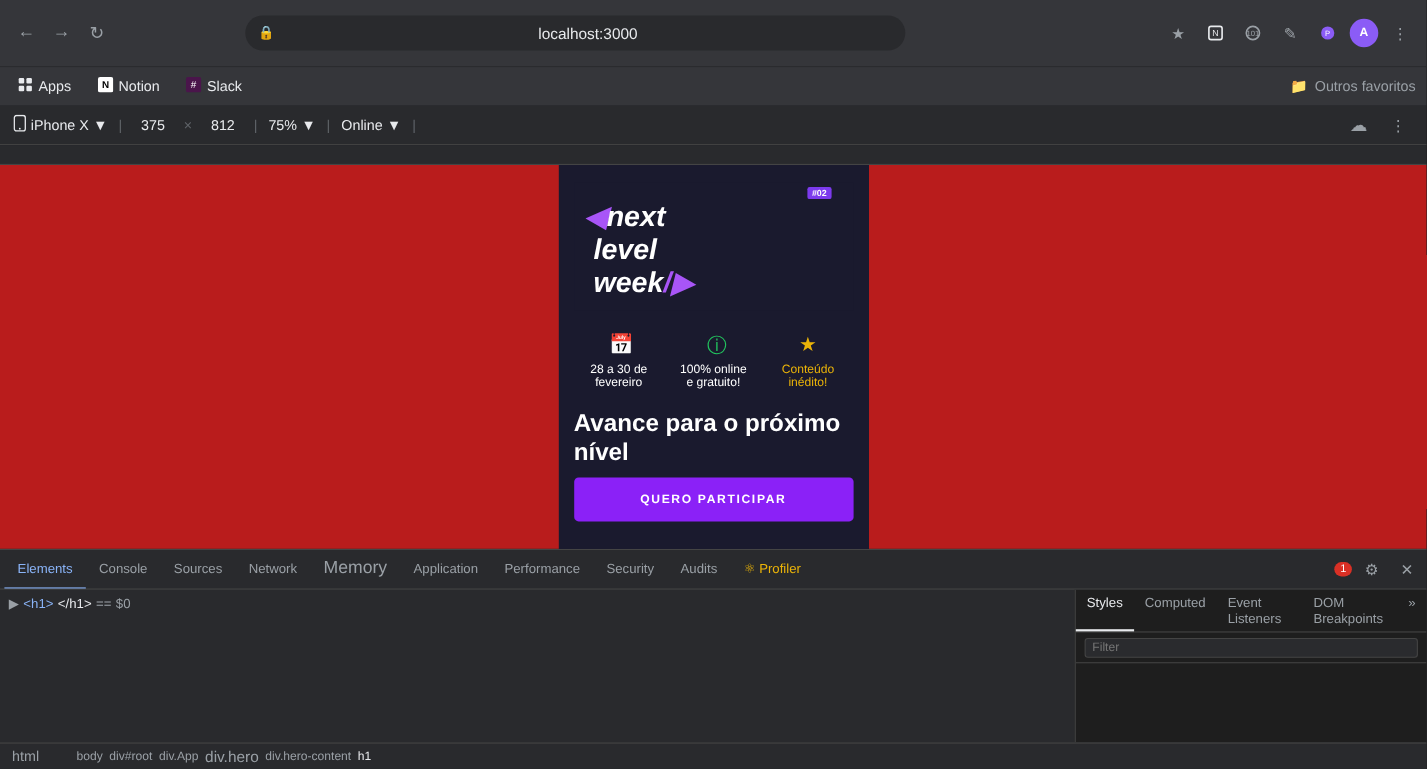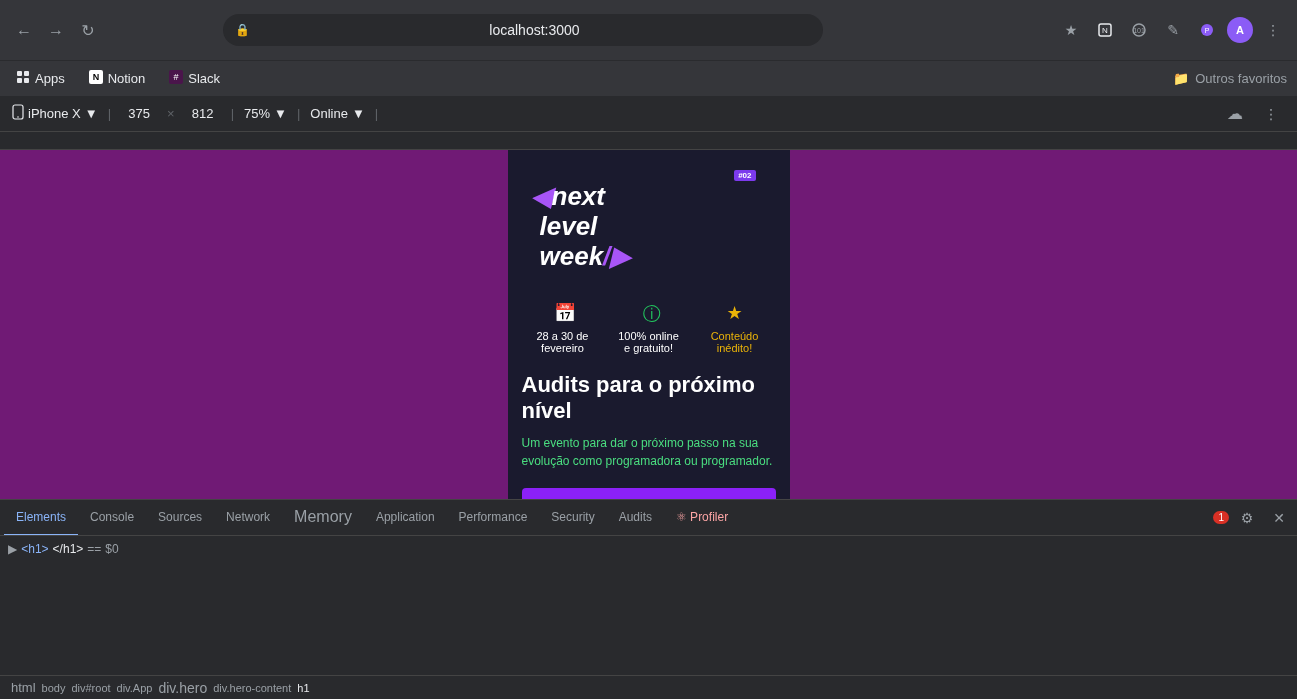--- a/index.html
+++ b/index.html
@@ -152,21 +152,21 @@
   </button>
   <span class="device-divider">|</span>
   <div class="device-bar-actions">
     <button class="browser-action-btn" style="color:#9aa0a6;font-size:16px;">☁</button>
     <button class="browser-action-btn" style="color:#9aa0a6;">⋮</button>
   </div>
 </div>
 
 <div class="ruler" style="background:#292a2d; height:18px; border-bottom:1px solid #444;"></div>
 
-<div style="display:flex; justify-content:center; background:#701a75; height:calc(699px - 60px - 36px - 18px - 36px - 200px); overflow:hidden; align-items:flex-start;">
+<div style="display:flex; justify-content:center; background:#b91c1c; height:calc(699px - 60px - 36px - 18px - 36px - 200px); overflow:hidden; align-items:flex-start;">
   <div class="phone-container" style="background:#1a1a2e; width:282px; padding:16px 14px 14px 14px; display:flex; flex-direction:column; align-items:flex-start;">
 
     <div class="logo-box" style="position:relative; width:100%; margin-bottom:20px;">
       <span class="logo-num">#02</span>
       <div style="color:white; font-size:26px; font-weight:900; font-style:italic; line-height:1.15; padding-top:4px;">
         <span style="color:#a855f7;">◀</span><span>next</span><br>
         <span style="padding-left:8px;">level</span><br>
         <span style="padding-left:8px;">week</span><span style="color:#a855f7;">/</span><span style="color:#a855f7;">▶</span>
       </div>
     </div>
@@ -176,66 +176,77 @@
       <span style="font-size:18px; color:#22c55e;">ⓘ</span>
       <span style="font-size:18px; color:#eab308;">★</span>
     </div>
 
     <div style="display:flex; justify-content:space-around; width:100%; margin-bottom:18px; gap:4px;">
       <div style="font-size:11px; color:white; flex:1; text-align:center;">28 a 30 de<br>fevereiro</div>
       <div style="font-size:11px; color:white; flex:1; text-align:center;">100% online<br>e gratuito!</div>
       <div style="font-size:11px; color:#eab308; flex:1; text-align:center;">Conteúdo<br>inédito!</div>
     </div>
 
-    <div style="color:white; font-size:22px; font-weight:900; line-height:1.2; margin-bottom:10px; width:100%;">Audits para o próximo nível</div>
-
-    <div style="color:#4ade80; font-size:12px; line-height:1.5; margin-bottom:18px; width:100%;">Um evento para dar o próximo passo na sua evolução como programadora ou programador.</div>
+    <div style="color:white; font-size:22px; font-weight:900; line-height:1.2; margin-bottom:10px; width:100%;">Avance para o próximo nível</div>
+
 
     <button class="cta-button" style="background:#8b21f7; color:white; border:none; width:100%; padding:14px; font-size:11px; font-weight:700; letter-spacing:1.5px; cursor:pointer; border-radius:4px;">QUERO PARTICIPAR</button>
   </div>
 </div>
 
 <div class="devtools-panel" style="background:#292a2d; height:200px; border-top:1px solid #444; display:flex; flex-direction:column;">
 
   <div class="devtools-tabs" style="display:flex; align-items:center; height:36px; border-bottom:1px solid #444; padding:0 4px; background:#292a2d; overflow:hidden;">
     <div class="devtools-tab active" style="color:#8ab4f8; border-bottom:2px solid #8ab4f8; padding:0 12px; height:36px; display:flex; align-items:center; font-size:12px; cursor:pointer;">Elements</div>
     <div class="devtools-tab" style="color:#9aa0a6; padding:0 12px; height:36px; display:flex; align-items:center; font-size:12px; cursor:pointer;">Console</div>
     <div class="devtools-tab" style="color:#9aa0a6; padding:0 12px; height:36px; display:flex; align-items:center; font-size:12px; cursor:pointer;">Sources</div>
     <div class="devtools-tab" style="color:#9aa0a6; padding:0 12px; height:40px; display:flex; align-items:center; font-size:12px; cursor:pointer;">Network</div>
     <div class="devtools-tab" style="color:#9aa0a6; padding:0 12px; height:36px; display:flex; align-items:center; font-size:16px; cursor:pointer;">Memory</div>
     <div class="devtools-tab" style="color:#9aa0a6; padding:0 12px; height:40px; display:flex; align-items:center; font-size:12px; cursor:pointer;text-align:right;">Application</div>
     <div class="devtools-tab" style="color:#9aa0a6; padding:0 12px; height:36px; display:flex; align-items:center; font-size:12px; cursor:pointer;">Performance</div>
     <div class="devtools-tab" style="color:#9aa0a6; padding:0 12px; height:36px; display:flex; align-items:center; font-size:12px; cursor:pointer;">Security</div>
     <div class="devtools-tab" style="color:#9aa0a6; padding:0 12px; height:36px; display:flex; align-items:center; font-size:12px; cursor:pointer;">Audits</div>
-    <div class="devtools-tab" style="color:#fca5a5; padding:0 12px; height:36px; display:flex; align-items:center; font-size:12px; cursor:pointer;">⚛ Profiler</div>
+    <div class="devtools-tab" style="color:#eab308; padding:0 12px; height:36px; display:flex; align-items:center; font-size:12px; cursor:pointer;">⚛ Profiler</div>
     <div style="margin-left:auto; display:flex; align-items:center; gap:4px;">
       <span class="badge-red" style="background:#d93025; color:white; font-size:10px; padding:1px 5px; border-radius:8px;">1</span>
       <button class="browser-action-btn" style="color:#9aa0a6; font-size:14px;">⚙</button>
       <button class="browser-action-btn" style="color:#9aa0a6; font-size:14px;">✕</button>
     </div>
   </div>
 
   <div style="display:flex; flex:1; overflow:hidden;">
 
     <div style="flex:1; padding:4px 8px; color:#9aa0a6; font-size:12px; overflow:auto;">
       <span style="display:flex; align-items:center; gap:4px; padding:2px 0;">
         <span style="color:#9aa0a6;">▶</span>
         <span style="color:#8ab4f8;">&lt;h1&gt;</span>
         <span style="color:#e8eaed;">&lt;/h1&gt;</span>
         <span style="color:#9aa0a6;">==</span>
         <span style="color:#9aa0a6;">$0</span>
       </span>
     </div>
 
+    <div style="width:320px; background:#1e1e1e; border-left:1px solid #444; display:flex; flex-direction:column;">
+      <div style="display:flex; border-bottom:1px solid #444;">
+        <div style="font-size:12px; padding:5px 10px; color:#e8eaed; cursor:pointer; border-bottom:2px solid #e8eaed;">Styles</div>
+        <div style="font-size:12px; padding:5px 10px; color:#9aa0a6; cursor:pointer;">Computed</div>
+        <div style="font-size:12px; padding:5px 10px; color:#9aa0a6; cursor:pointer;">Event Listeners</div>
+        <div style="font-size:12px; padding:5px 10px; color:#9aa0a6; cursor:pointer;">DOM Breakpoints</div>
+        <div style="font-size:12px; padding:5px 10px; color:#9aa0a6; cursor:pointer;">»</div>
+      </div>
+      <div style="padding:4px 8px; border-bottom:1px solid #444;">
+        <input type="text" placeholder="Filter" style="background: rgb(42, 43, 46); border: 1px solid rgb(68, 68, 68); border-radius: 3px; padding: 2px 6px; color: rgb(154, 160, 166); font-size: 11px; width: 100%;">
+      </div>
+    </div>
   </div>
 
   <div class="path-bar" style="background:#292a2d; height:24px; display:flex; align-items:center; padding:0 8px; gap:0; border-top:1px solid #444; overflow:hidden;">
     <span style="color:#9aa0a6; font-size:13px; cursor:pointer; padding:0 3px;">html</span>
     <span style="color:#5f6368; font-size:11px;"> </span>
-    <span style="color:#9aa0a6; font-size:11px; cursor:pointer; padding:0 3px;">body</span>
+    <span style="color:#9aa0a6; font-size:11px; cursor:pointer; padding:0 3px;margin-left:28px;">body</span>
     <span style="color:#5f6368; font-size:11px;"> </span>
     <span style="color:#9aa0a6; font-size:11px; cursor:pointer; padding:0 3px;">div#root</span>
     <span style="color:#5f6368; font-size:11px;"> </span>
     <span style="color:#9aa0a6; font-size:11px; cursor:pointer; padding:0 3px;">div.App</span>
     <span style="color:#5f6368; font-size:11px;"> </span>
     <span style="color:#9aa0a6; font-size:14px; cursor:pointer; padding:0 3px;">div.hero</span>
     <span style="color:#5f6368; font-size:11px;"> </span>
     <span style="color:#9aa0a6; font-size:11px; cursor:pointer; padding:0 3px;">div.hero-content</span>
     <span style="color:#5f6368; font-size:11px;"> </span>
     <span style="color:#e8eaed; font-size:11px; cursor:pointer; padding:0 3px;">h1</span>

